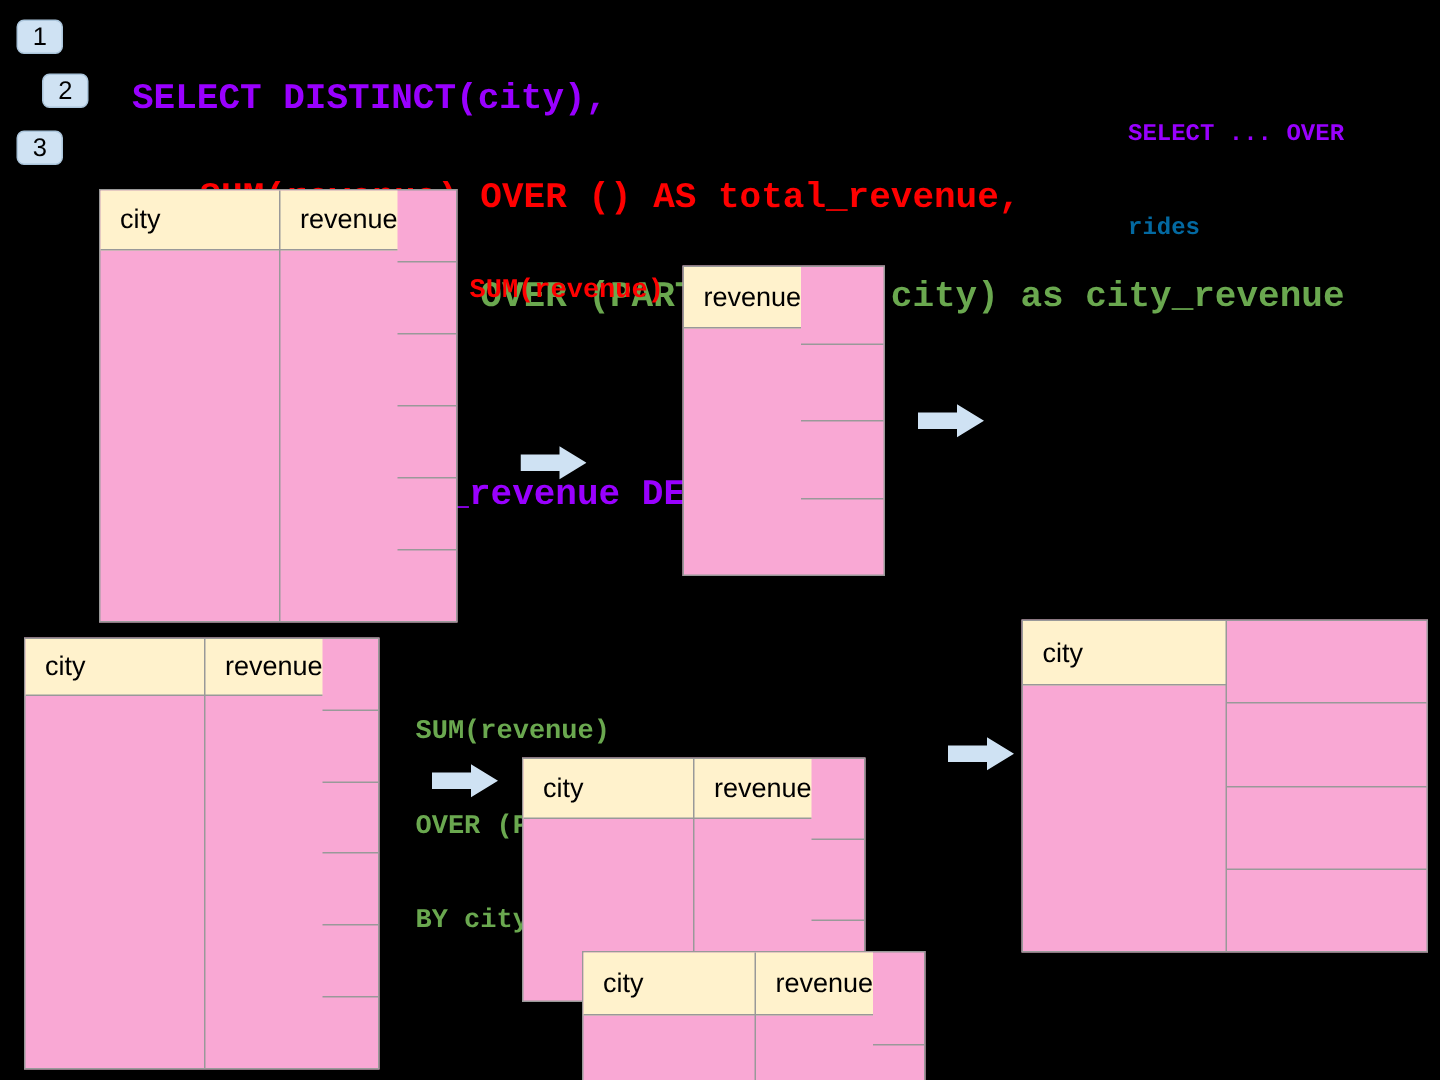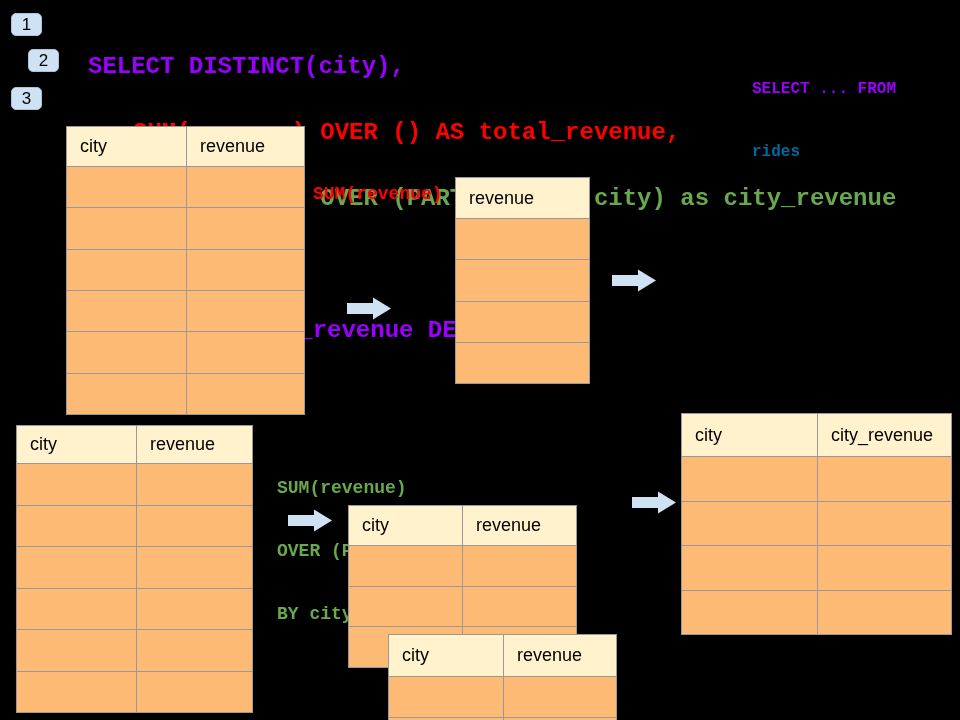--- a/index.html
+++ b/index.html
@@ -44,23 +44,23 @@
   .sql-line.i2 { margin-left: 23px; }
   #ann-select-from { left: 752px; top: 37px; font-size: 16px; line-height: 21px; }
   #ann-over-all { left: 313px; top: 139px; font-size: 18px; line-height: 22px; }
   #ann-over-partition { left: 277px; top: 436px; font-size: 18px; line-height: 21px; }
 
   
   .dtable {
     position: absolute;
     border: 1px solid var(--border);
     box-sizing: border-box;
-    background: #fdba74;
-    display: flex;
-    flex-direction: column;
+    background: #f9a8d4;
+    display: flex;
+    flex-direction: row;
   }
   .thead {
     display: flex;
     background: var(--header_bg);
     border-bottom: 1px solid var(--border);
     box-sizing: border-box;
     flex: 0 0 auto;
   }
   .th {
     display: flex;
@@ -96,21 +96,21 @@
 
   <div class="code" id="sql-block">
     <div class="sql-line" style="color: rgb(153, 0, 255);">SELECT DISTINCT(city),</div>
     <div class="sql-line i4" style="color: rgb(255, 0, 0);">SUM(revenue) OVER () AS total_revenue,</div>
     <div class="sql-line i4" style="color: rgb(106, 168, 79);">SUM(revenue) OVER (PARTITION BY city) as city_revenue</div>
     <div class="sql-line i2" style="color: rgb(153, 0, 255);">FROM rides</div>
     <div class="sql-line i2" style="color: rgb(153, 0, 255);">ORDER by city_revenue DESC;</div>
   </div>
 
   <div class="code" id="ann-select-from">
-    <div style="color: rgb(153, 0, 255);">SELECT ... FROM</div>
+    <div style="color: rgb(153, 0, 255);">SELECT ... OVER</div>
     <div style="color: #0369a1;">rides</div>
   </div>
 
   <div class="code" id="ann-over-all">
     <div style="color: rgb(255, 0, 0);">SUM(revenue)</div>
   </div>
 
   <div class="code" id="ann-over-partition">
     <div style="color: rgb(106, 168, 79);">SUM(revenue)</div>
     <div style="color: rgb(106, 168, 79);">OVER (PARTITION</div>
@@ -182,21 +182,20 @@
     <div class="tbody">
         <div class="trow"></div>
         <div class="trow"></div>
       </div>
     <div class="colline" style="left:114px;"></div>
   </div>
 
   <div class="dtable" style="left:681px; top:413px; width:271px; height:222px;">
     <div class="thead" style="height:43px;">
       <div class="th" style="width:136px;">city</div>
-      <div class="th flex1">city_revenue</div>
     </div>
     <div class="tbody">
         <div class="trow"></div>
         <div class="trow"></div>
         <div class="trow"></div>
         <div class="trow"></div>
       </div>
     <div class="colline" style="left:135px;"></div>
   </div>
 

